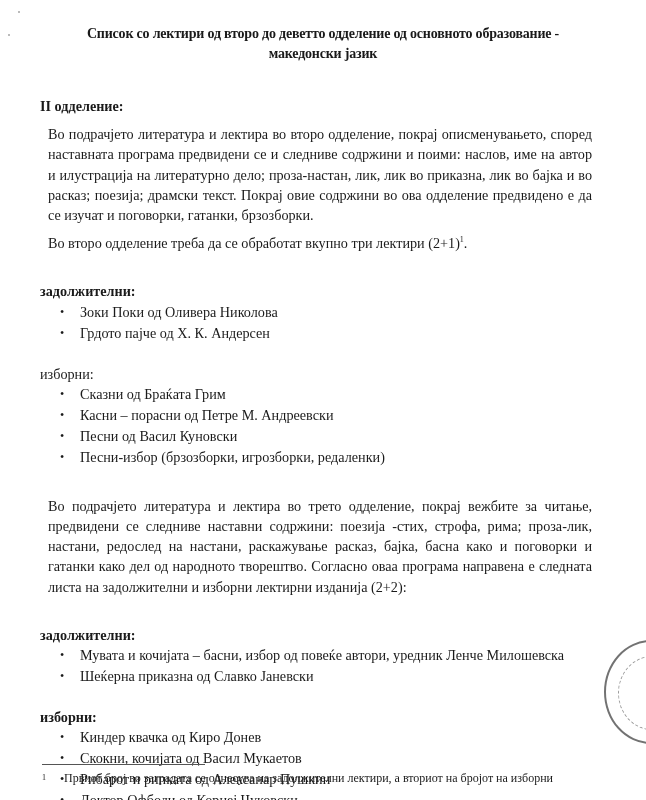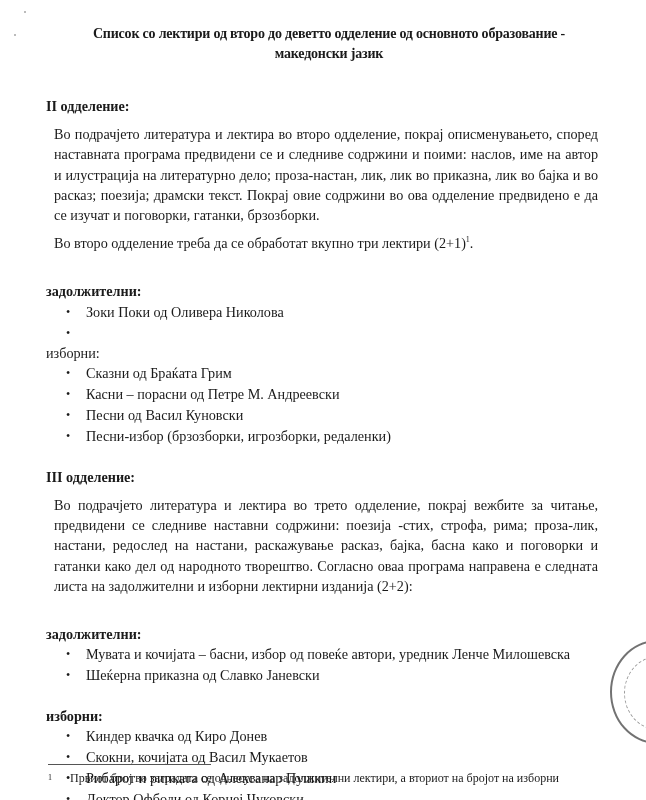--- a/index.html
+++ b/index.html
@@ -10,21 +10,21 @@
     body {
       width: 646px;
       height: 800px;
       position: relative;
       overflow: hidden;
       font-family: "Liberation Serif", "DejaVu Serif", serif;
       color: #1a1a1a;
     }
     .page {
       position: absolute;
-      left: 6px; top: 0;
+      left: 0; top: 0;
       width: 586px; height: 800px;
     }
     .title {
       position: absolute;
       left: 0; width: 646px;
       top: 24px;
       text-align: center;
       font-size: 14px;
       font-weight: bold;
       line-height: 20px;
@@ -132,37 +132,36 @@
 
     <section>
       <p class="heading">II одделение:</p>
       <p class="para">Во подрачјето литература и лектира во второ одделение, покрај описменувањето, според наставната програма предвидени се и следниве содржини и поими: наслов, име на автор и илустрација на литературно дело; проза-настан, лик, лик во приказна, лик во бајка и во расказ; поезија; драмски текст. Покрај  овие содржини во ова одделение предвидено е да се изучат и поговорки, гатанки, брзозборки.</p>
       <p class="para"><span>Во второ одделение треба да се обработат вкупно три лектири (2+1)</span><sup class="fn">1</sup><span>.</span></p>
 
       <div class="gap"></div>
       <p class="sub">задолжителни:</p>
       <ul class="books">
         <li><span class="bullet">•</span><span>Зоки Поки од Оливера Николова</span></li>
-        <li><span class="bullet">•</span></li>
+        <li><span class="bullet">•</span><span>Грдото пајче од Х. К. Андерсен</span></li>
       </ul>
 
       <div class="gap"></div>
       <p class="sub" style="font-weight:normal;">изборни:</p>
       <ul class="books">
         <li><span class="bullet">•</span><span>Сказни од Браќата Грим</span></li>
         <li><span class="bullet">•</span><span>Касни – порасни од Петре М. Андреевски</span></li>
         <li><span class="bullet">•</span><span>Песни од Васил Куновски</span></li>
         <li><span class="bullet">•</span><span>Песни-избор (брзозборки, игрозборки, редаленки)</span></li>
       </ul>
     </section>
 
     <div class="gap"></div>
 
     <section>
-      <p class="heading">III одделение:</p>
       <p class="para">Во подрачјето литература и лектира во трето одделение, покрај вежбите за читање, предвидени се следниве наставни содржини: поезија -стих, строфа, рима; проза-лик, настани, редослед на настани, раскажување расказ, бајка, басна како и поговорки и гатанки како дел од народното творештво. Согласно оваа програма направена е следната листа на задолжителни и изборни лектирни изданија (2+2):</p>
 
       <div class="gap"></div>
       <p class="sub">задолжителни:</p>
       <ul class="books">
         <li><span class="bullet">•</span><span>Мувата и кочијата – басни, избор од повеќе автори, уредник Ленче Милошевска</span></li>
         <li><span class="bullet">•</span><span>Шеќерна приказна од Славко Јаневски</span></li>
       </ul>
 
       <div class="gap"></div>

